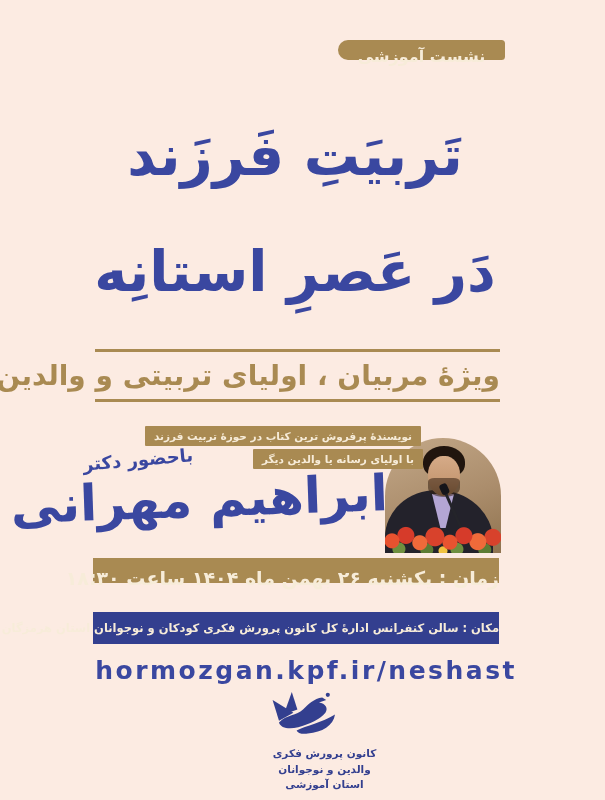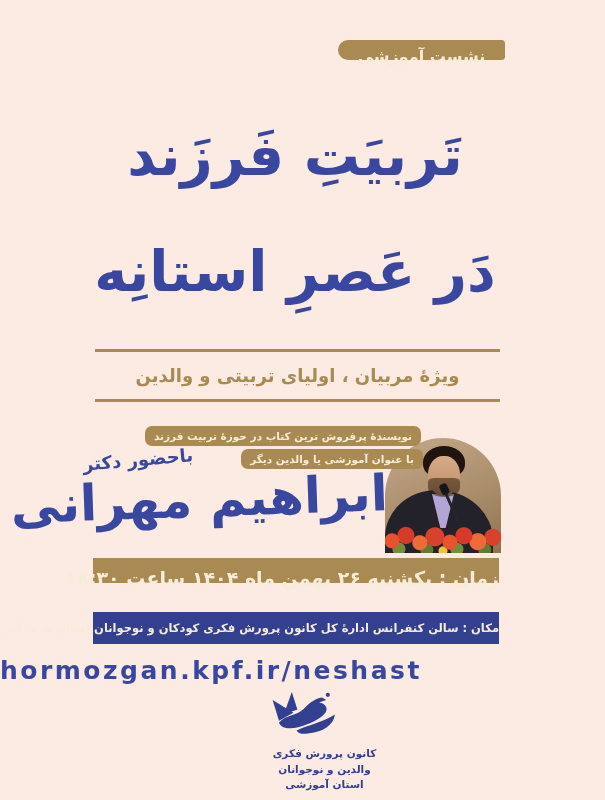--- a/index.html
+++ b/index.html
@@ -24,28 +24,28 @@
   .title{
     position:absolute;left:40px;top:98px;width:510px;
     color:var(--title_blue);text-align:center;font-weight:bold;
   }
   .title .line{font-size:56px;line-height:116px;white-space:nowrap;}
   
   .rule{position:absolute;left:95px;width:405px;height:3px;background:var(--gold);}
   .rule.top{top:349px;} .rule.bottom{top:399px;}
   .subtitle{
     position:absolute;left:95px;top:356px;width:405px;height:40px;
-    color:var(--gold);font-size:18px;font-weight:bold;text-align:center;
+    color:var(--gold);font-size:28px;font-weight:bold;text-align:center;
     line-height:40px;white-space:nowrap;
   }
   
   .cred{
     position:absolute;background:var(--gold);color:var(--cream);
     font-size:10.5px;font-weight:bold;height:20px;line-height:20px;
-    padding:0 9px;white-space:nowrap;z-index:3;border-radius:7px;
+    padding:0 9px;white-space:nowrap;z-index:3;border-radius:1px;
   }
   .cred1{right:184px;top:426px;}
   .cred2{right:182px;top:449px;}
   .speaker-intro{
     position:absolute;left:78px;top:449px;width:120px;
     color:var(--title_blue);font-size:18px;font-weight:bold;text-align:center;
     transform:rotate(-5deg);white-space:nowrap;
   }
   .speaker-name{
     position:absolute;left:48px;top:470px;width:340px;
@@ -93,21 +93,21 @@
     text-align:center;line-height:40px;white-space:nowrap;
   }
   .location-bar{
     position:absolute;left:93px;top:612px;width:406px;height:32px;
     background:var(--navy);color:var(--cream);font-size:11.5px;font-weight:bold;
     text-align:center;line-height:32px;white-space:nowrap;
   }
   .event-url{
     position:absolute;left:0;top:656px;width:517px;
     color:var(--title_blue);font-size:25px;font-weight:600;
-    letter-spacing:2.5px;text-align:left;direction:ltr;
+    letter-spacing:2.5px;text-align:right;direction:ltr;
   }
   
   .logo{position:absolute;left:0;top:690px;width:605px;text-align:center;}
   .logo svg{display:inline-block;}
   .logo-caption{color:var(--navy);font-size:10.5px;font-weight:bold;line-height:15.5px;padding-left:44px;}
 </style>
 </head>
 <body>
 
 <div class="poster" lang="fa">
@@ -117,21 +117,21 @@
   <div class="title fa">
     <div class="line">تَربیَتِ فَرزَند</div>
     <div class="line">دَر عَصرِ استانِه</div>
   </div>
 
   <div class="rule top"></div>
   <div class="subtitle fa">ویژۀ مربیان ، اولیای تربیتی و والدین</div>
   <div class="rule bottom"></div>
 
   <div class="cred cred1 fa">نویسندۀ پرفروش ترین کتاب در حوزۀ تربیت فرزند</div>
-  <div class="cred cred2 fa">با عنوان آموزشی یا والدین دیگر</div>
+  <div class="cred cred2 fa">با اولیای رسانه یا والدین دیگر</div>
 
   <div class="speaker-intro fa">باحضور دکتر</div>
   <div class="speaker-name fa">ابراهیم مهرانی</div>
 
   <div class="photo">
     <div class="ph-suit"></div>
     <div class="ph-shirt"></div>
     <div class="ph-hair"></div>
     <div class="ph-face"></div>
     <div class="ph-beard"></div>

